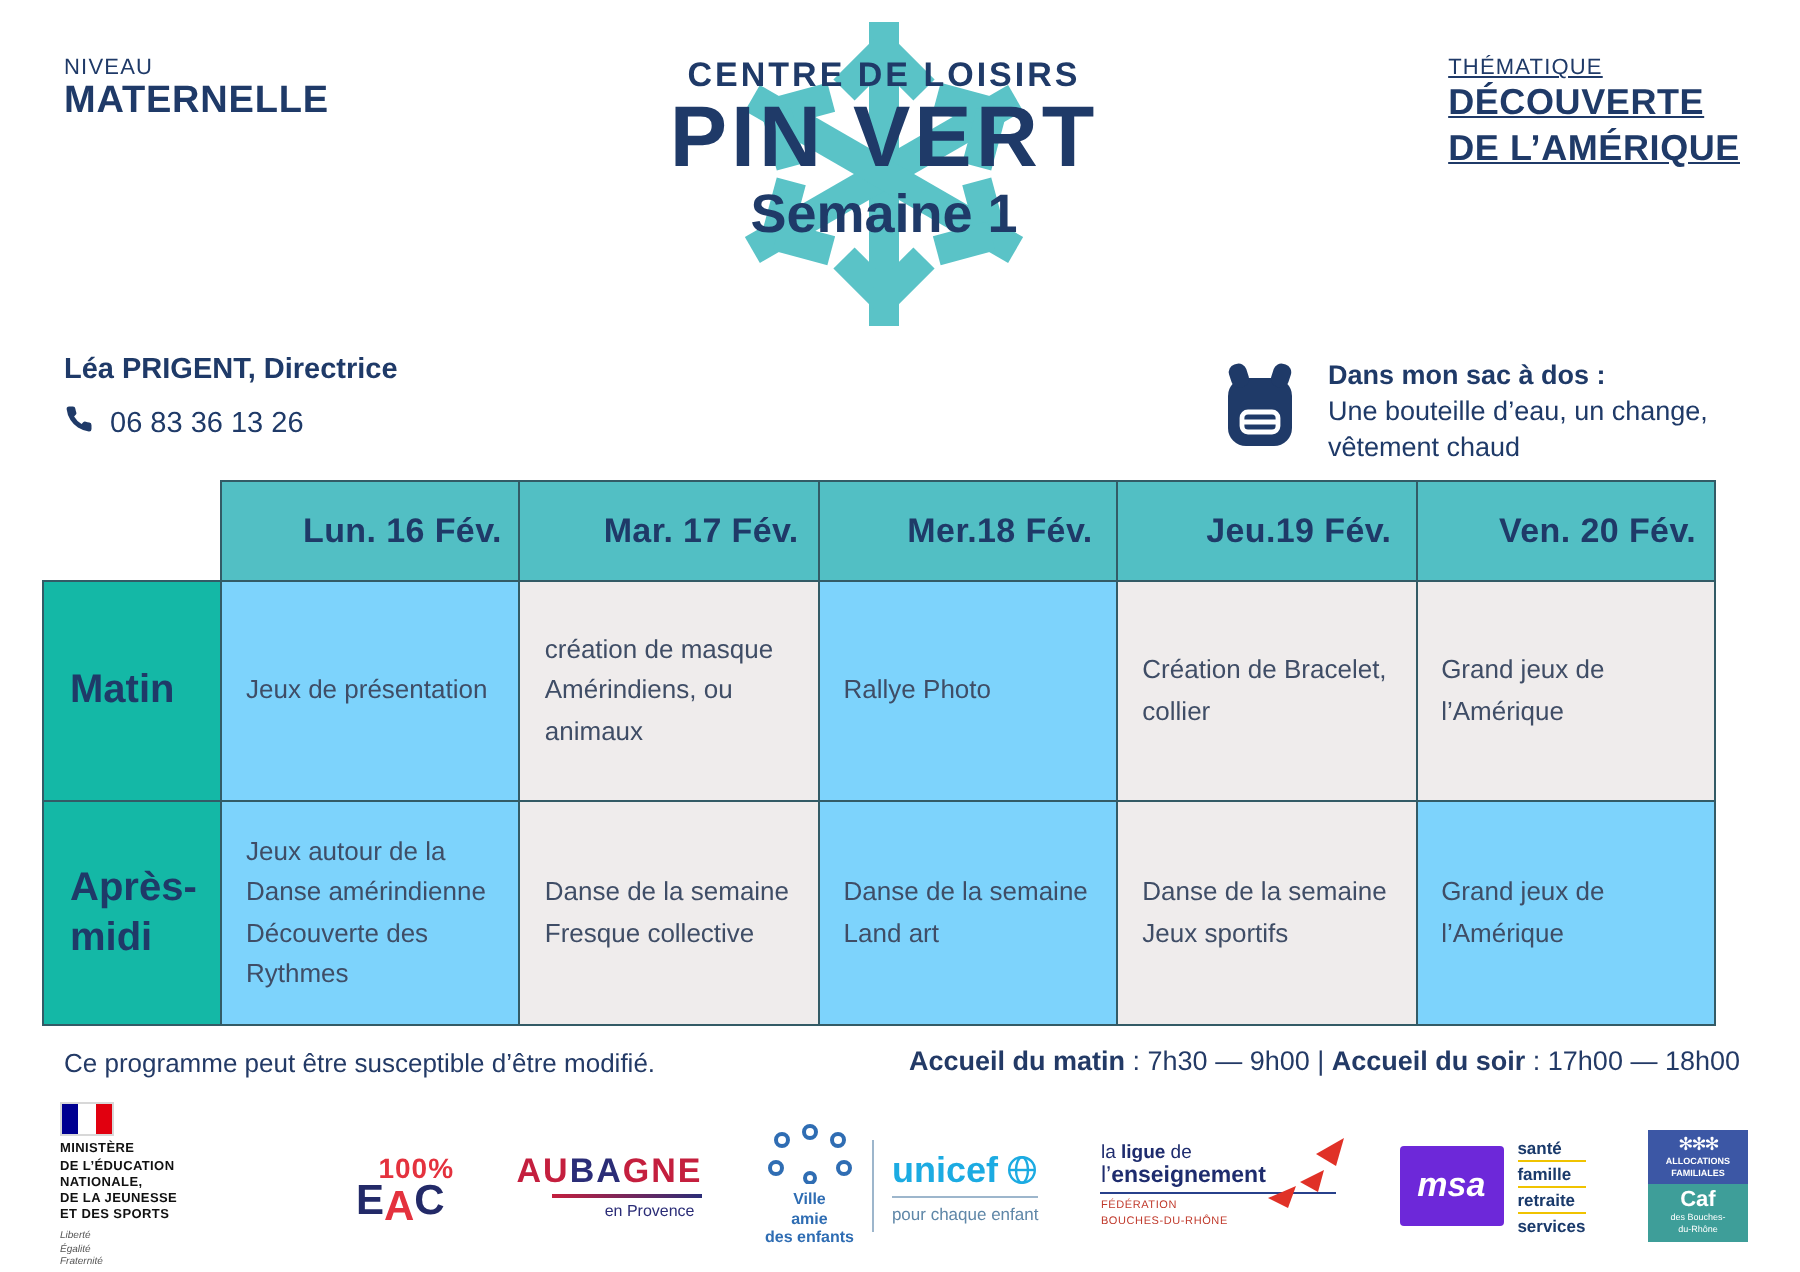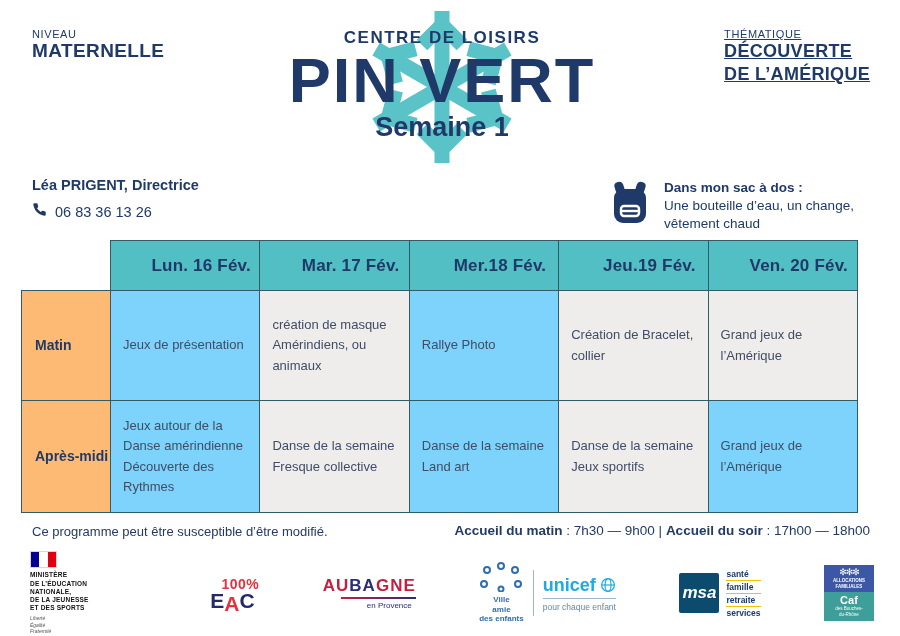--- a/index.html
+++ b/index.html
@@ -15,21 +15,21 @@
   .niveau .small-label { font-size:11px; letter-spacing:.6px; font-weight:500; }
   .niveau .big-label   { font-size:19px; font-weight:800; letter-spacing:.4px; }
 
   .thematique { position:absolute; right:30px; top:28px; text-align:left;text-decoration:underline; }
   .thematique .small-label { font-size:11px; letter-spacing:.6px; font-weight:500; }
   .thematique .big-label   { font-size:18px; font-weight:800; letter-spacing:.3px; line-height:1.25; }
 
   .center-logo { position:absolute; left:0; right:16px; top:10px; text-align:center; }
   .snowflake-wrap { position:absolute; left:50%; top:-4px; transform:translateX(-50%); z-index:0; }
   .center-kicker { position:relative; z-index:1; font-size:17px; font-weight:700; letter-spacing:1.5px; margin-top:18px; }
-  .center-title  { position:relative; z-index:1; font-size:63px; font-weight:800; letter-spacing:2px; line-height:1.02; }
+  .center-title  { position:relative; z-index:1; font-size:43px; font-weight:800; letter-spacing:2px; line-height:1.02; }
   .center-sub    { position:relative; z-index:1; font-size:27px; font-weight:700; }
 
   
   .contact { position:absolute; left:32px; top:177px; }
   .contact .director { font-size:14.5px; font-weight:800; }
   .contact .phone-row { display:flex; align-items:center; gap:8px; margin-top:9px; }
   .contact .phone-number { font-size:14.5px; font-weight:500; }
 
   .backpack-box { position:absolute; left:610px; top:180px; display:flex; gap:14px; align-items:flex-start;justify-content:flex-end; }
   .backpack-text .bp-title { font-size:13.5px; font-weight:800; }
@@ -37,21 +37,21 @@
 
   
   table.schedule { position:absolute; left:21px; top:240px; width:837px; border-collapse:collapse; table-layout:fixed; }
   table.schedule td, table.schedule th { border:1px solid #335b66;padding-left:32px; }
   table.schedule .corner { border:none; background:#fff; width:89px; }
   table.schedule th.day-head {
     background:#52bfc4; color:#1f3a68; font-size:17px; font-weight:800;
     height:50px; text-align:center; letter-spacing:.2px;
   }
   table.schedule td.row-label {
-    background:#fdba74; color:#1f3a68; font-size:14px; font-weight:800;
+    background:#14b8a6; color:#1f3a68; font-size:20px; font-weight:800;
     padding-left:13px; padding-right:1px; line-height:1.25; vertical-align:middle;
   }
   table.schedule td.activity {
     background:#7dd3fc; color:#3f4d66; font-size:13px; line-height:1.55;
     padding:10px 12px; vertical-align:middle;
   }
   table.schedule td.activity.gray { background:#efecec; }
   table.schedule tr.row-matin { height:110px; }
   table.schedule tr.row-apres { height:112px; }
 
@@ -89,21 +89,21 @@
   .unicef-tag { color:#5f87a8; font-size:8.5px; border-top:1px solid #9db6cc; padding-top:3px; margin-top:2px; }
 
   .logo-ligue { width:118px; position:relative; }
   .ligue-l1 { font-size:9.5px; color:#1e2c6e; }
   .ligue-l1 b, .ligue-l2 b { font-weight:800; }
   .ligue-l2 { font-size:11.5px; color:#1e2c6e; border-bottom:1.5px solid #27408b; padding-bottom:2px; }
   .ligue-sub { font-size:5.5px; color:#c0392b; margin-top:3px; line-height:1.4; letter-spacing:.3px; }
   .ligue-arrows { position:absolute; right:-6px; top:-6px; }
 
   .logo-msa { display:flex; align-items:center; gap:7px; }
-  .msa-square { width:40px; height:40px; background:#0c4a6e; color:#fff; font-weight:800; font-style:italic;
+  .msa-square { width:52px; height:40px; background:#6d28d9; color:#fff; font-weight:800; font-style:italic;
                 font-size:17px; display:flex; align-items:center; justify-content:center; border-radius:2px; }
   .msa-words { font-size:8.5px; color:#1a3a6b; font-weight:700; }
   .msa-words span { display:block; border-top:1px solid #f0c300; padding:1px 0 1px 0; }
   .msa-words span:first-child { border-top:none; }
 
   .logo-caf { width:50px; text-align:center; }
   .caf-top { background:#3c57a5; color:#fff; padding:3px 2px 2px; }
   .caf-figs { font-size:9px; letter-spacing:-1px; line-height:1; }
   .caf-top-label { font-size:4.5px; font-weight:700; line-height:1.3; margin-top:1px; }
   .caf-bottom { background:#3e9e99; color:#fff; padding:2px 2px 3px; }
@@ -285,20 +285,35 @@
             <circle cx="8" cy="8" r="6.4"></circle>
               <line x1="1.6" y1="8" x2="14.4" y2="8"></line>
             <ellipse cx="8" cy="8" rx="3" ry="6.4"></ellipse>
           </g>
         </svg>
       </div>
       <div class="unicef-tag">pour chaque enfant</div>
     </div>
   </div>
 
+  <div class="logo-ligue">
+    <div class="ligue-arrows">
+      <svg width="46" height="40" viewBox="0 0 46 40">
+        <g fill="#e03127">
+          <polygon points="30,12 44,4 40,18"></polygon>
+          <polygon points="22,26 34,20 31,31"></polygon>
+          <polygon points="6,34 20,28 16,39"></polygon>
+        </g>
+      </svg>
+    </div>
+    <div class="ligue-l1"><span>la </span><b>ligue</b><span> de</span></div>
+    <div class="ligue-l2"><span>l’</span><b>enseignement</b></div>
+    <div class="ligue-sub prelike">FÉDÉRATION
+BOUCHES-DU-RHÔNE</div>
+  </div>
 
   <div class="logo-msa">
     <div class="msa-square">msa</div>
     <div class="msa-words">
       <span>santé</span>
       <span>famille</span>
       <span>retraite</span>
       <span>services</span>
     </div>
   </div>

